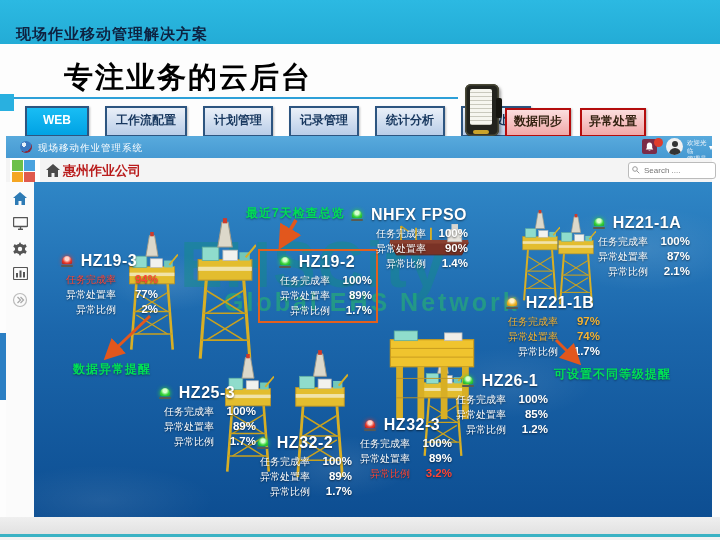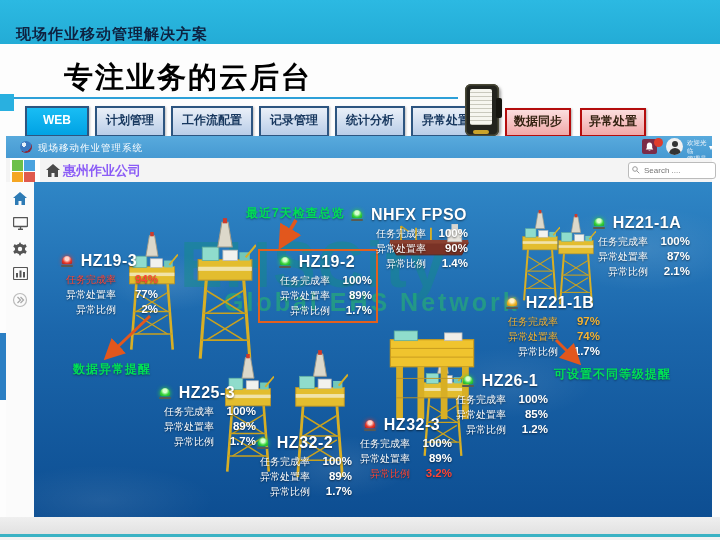--- a/index.html
+++ b/index.html
@@ -11,21 +11,21 @@
   .topbar-title{position:absolute;left:16px;top:25px;font-size:15px;font-weight:bold;color:#0e2240;letter-spacing:1px;}
   .section-title{position:absolute;left:64px;top:58px;font-size:29px;font-weight:bold;color:#000;letter-spacing:2px;}
   .title-rule{position:absolute;left:14px;top:97px;width:444px;height:2px;background:#2da0d8;}
   .title-block{position:absolute;left:0;top:94px;width:14px;height:17px;background:#29b0e0;}
   .bottom-gray{position:absolute;left:0;top:517px;width:720px;height:17px;background:linear-gradient(180deg,#efefef,#e2e2e2);}
   .bottom-teal{position:absolute;left:0;top:534px;width:720px;height:3px;background:#3ab2c4;}
   .bottom-tail{position:absolute;left:0;top:537px;width:720px;height:3px;background:#f2f2f2;}
   .left-accent{position:absolute;left:0;top:333px;width:6px;height:67px;background:#2b7fc4;}
 
   
-  .tabs{position:absolute;left:25px;top:106px;display:flex;gap:6px;}
+  .tabs{position:absolute;left:25px;top:106px;display:flex;gap:16px;}
   .tabbtn{height:27px;line-height:25px;padding:0 9px;font-size:12px;font-weight:bold;text-align:center;
           border:2px solid #2d5580;color:#17375e;cursor:pointer;
           background:linear-gradient(180deg,#eaf0f8,#b9cde8);box-shadow:1px 1px 2px rgba(0,0,0,.25);}
   .tabbtn.active{background:linear-gradient(180deg,#19bdf4,#00a2e4);color:#fff;min-width:42px;}
   .redbtns{position:absolute;left:505px;top:108px;display:flex;gap:9px;}
   .redbtn{width:62px;height:25px;line-height:23px;text-align:center;font-size:12px;font-weight:bold;color:#321;
           border:2px solid #b40d0d;background:linear-gradient(180deg,#fcdede,#f0a8a8);box-shadow:1px 1px 2px rgba(0,0,0,.3);cursor:pointer;}
 
   
   .phone{position:absolute;left:465px;top:84px;width:34px;height:52px;background:#23241e;border-radius:6px;
@@ -47,21 +47,21 @@
   .avatar .head{position:absolute;left:5.5px;top:3px;width:6px;height:6px;border-radius:50%;background:#333;}
   .avatar .body{position:absolute;left:2.5px;top:10px;width:12px;height:8px;border-radius:6px 6px 0 0;background:#333;}
   .welcome{position:absolute;left:681px;top:3px;font-size:6.5px;line-height:8px;color:#eef4fa;}
   .caret{position:absolute;left:703px;top:7px;font-size:8px;color:#fff;cursor:pointer;}
 
   .crumbbar{position:absolute;left:6px;top:158px;width:706px;height:24px;background:#f4f4f4;border-bottom:1px solid #ddd;}
   .tiles{position:absolute;left:4px;top:0px;width:26px;height:26px;background:#fff;padding:2px;}
   .tiles div{float:left;width:11px;height:11px;margin:0 1px 1px 0;}
   .t-g{background:#6cc04a}.t-b{background:#4aa3df}.t-o{background:#f5a623}.t-r{background:#e05a4e}
   .crumb-home{position:absolute;left:40px;top:5px;cursor:pointer;}
-  .crumb-text{position:absolute;left:57px;top:4px;font-size:13px;font-weight:bold;color:#8b5cf6;}
+  .crumb-text{position:absolute;left:57px;top:4px;font-size:13px;font-weight:bold;color:#b91c1c;}
   .searchbox{position:absolute;left:622px;top:4px;width:86px;height:15px;background:#fff;border:1px solid #bbb;border-radius:3px;}
   .searchbox svg{position:absolute;left:3px;top:3px;}
   .searchbox input{position:absolute;left:13px;top:1px;width:68px;height:11px;border:0;outline:0;font-size:8px;color:#666;background:transparent;}
 
   .sidebar{position:absolute;left:6px;top:182px;width:28px;height:335px;background:#fbfbfb;border-right:1px solid #ddd;}
   .side-ic{position:absolute;left:0;width:28px;height:22px;text-align:center;cursor:pointer;}
   .side-ic svg{margin-top:4px;}
 
   
   .ocean{position:absolute;left:34px;top:182px;width:678px;height:335px;overflow:hidden;
@@ -105,22 +105,22 @@
 
   <div class="topbar">
     <div class="topbar-title">现场作业移动管理解决方案</div>
   </div>
   <div class="section-title">专注业务的云后台</div>
   <div class="title-rule"></div>
   <div class="title-block"></div>
 
   <div class="tabs">
     <div class="tabbtn active">WEB</div>
+    <div class="tabbtn">工作流配置</div>
     <div class="tabbtn">计划管理</div>
-    <div class="tabbtn">工作流配置</div>
     <div class="tabbtn">记录管理</div>
     <div class="tabbtn">统计分析</div>
     <div class="tabbtn">异常处置</div>
   </div>
 
   <div class="phone">
     <div class="screen"></div>
     <div class="btnbar"></div>
     <div class="clip"></div>
   </div>

